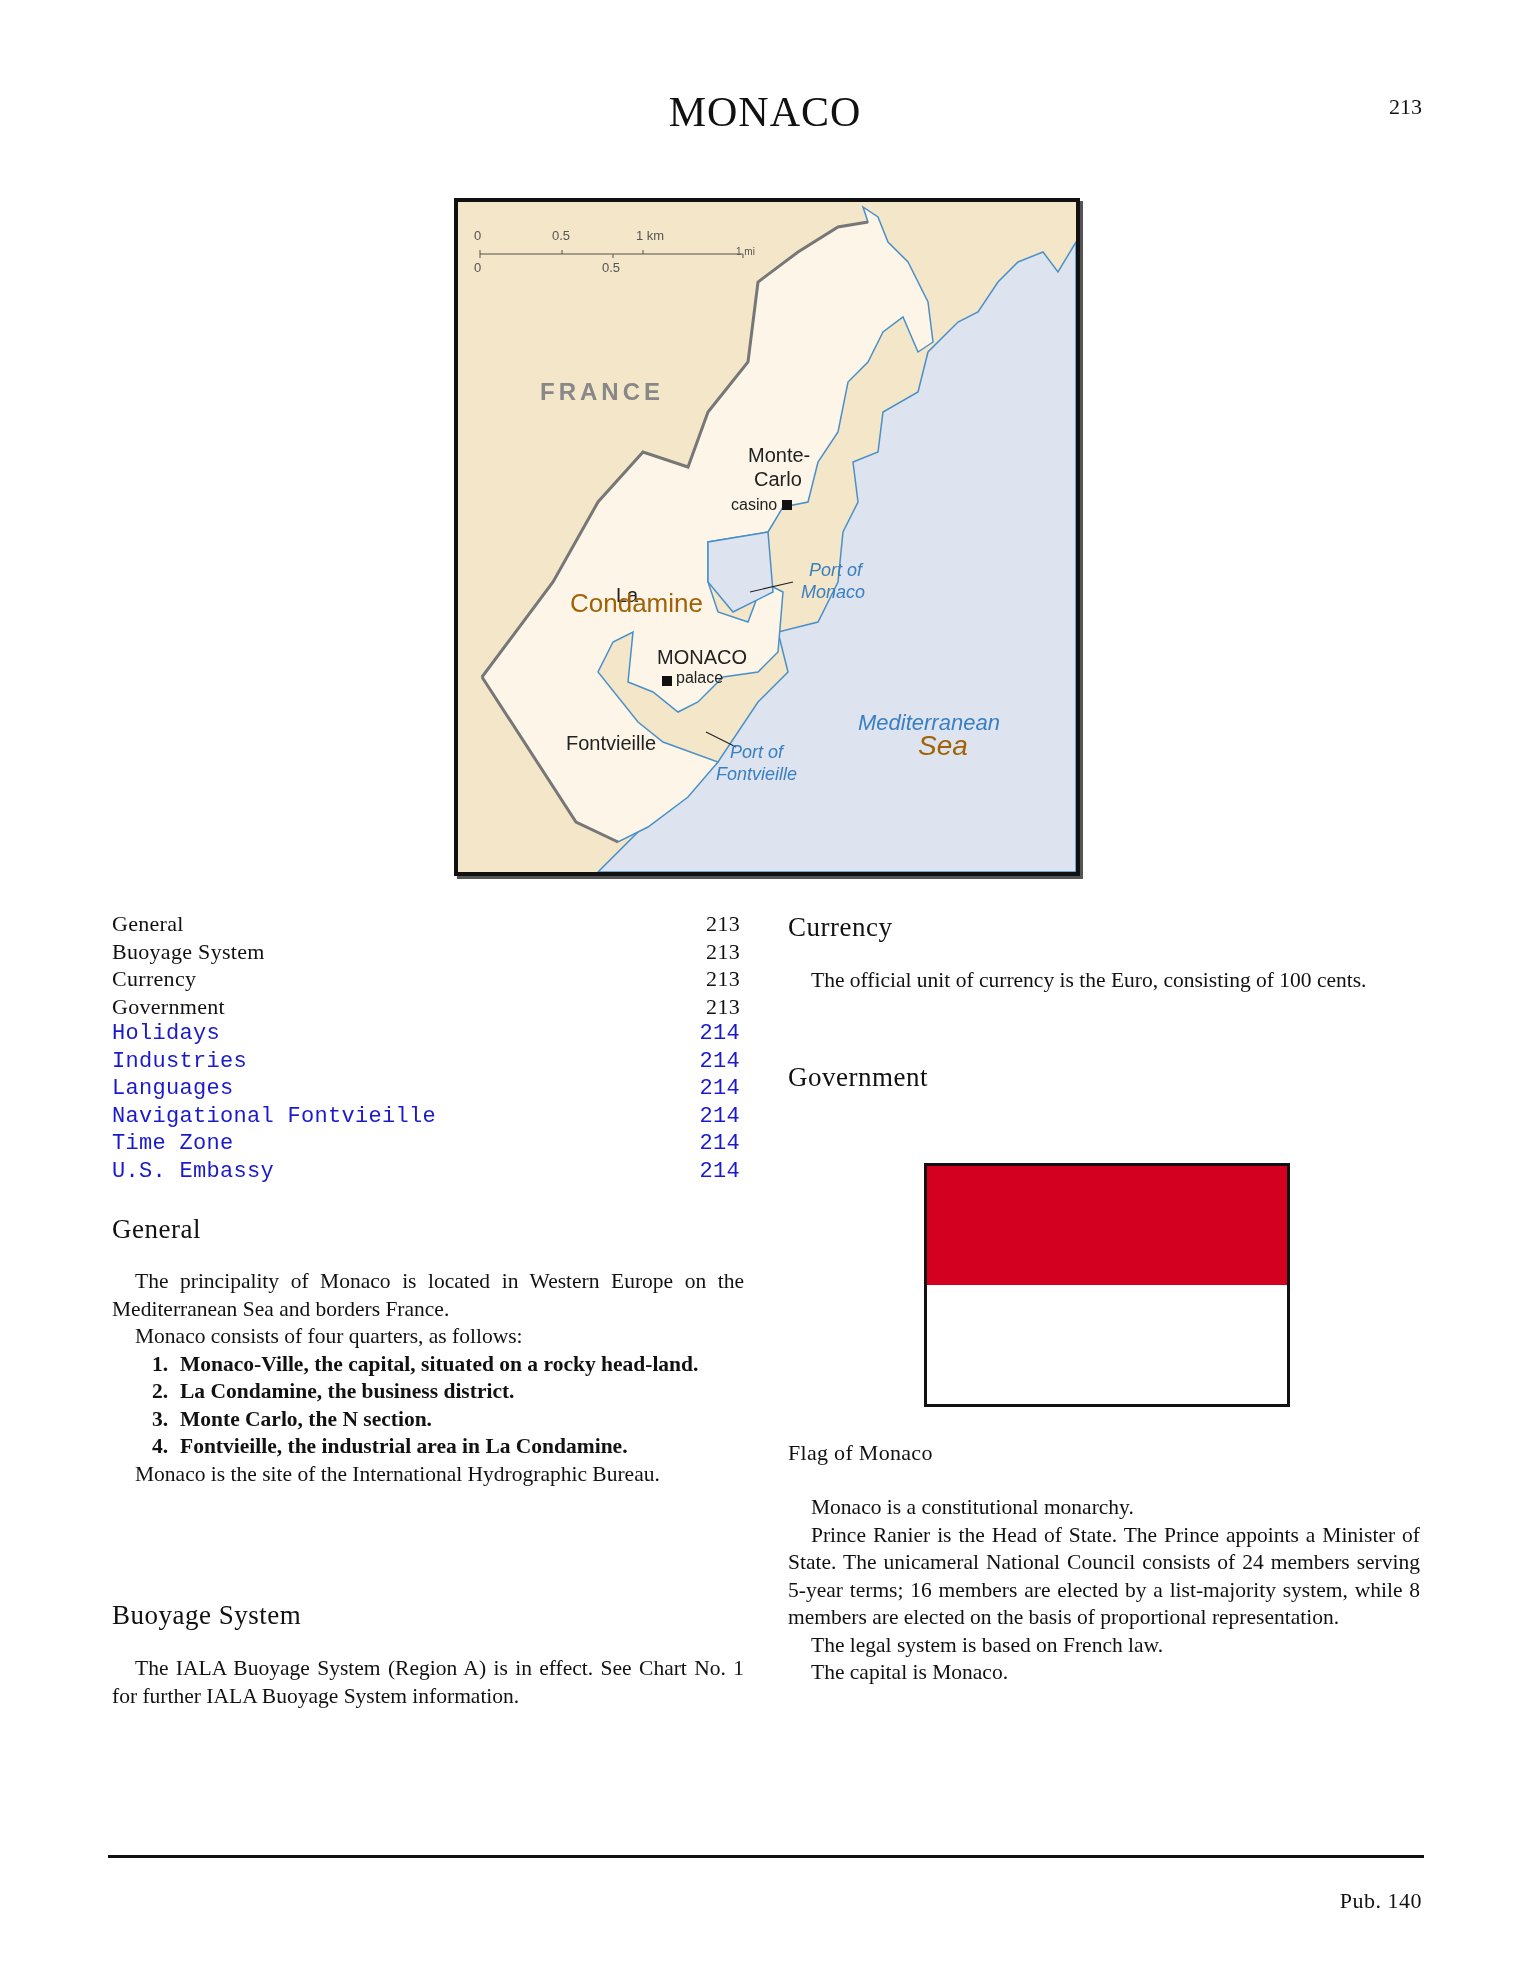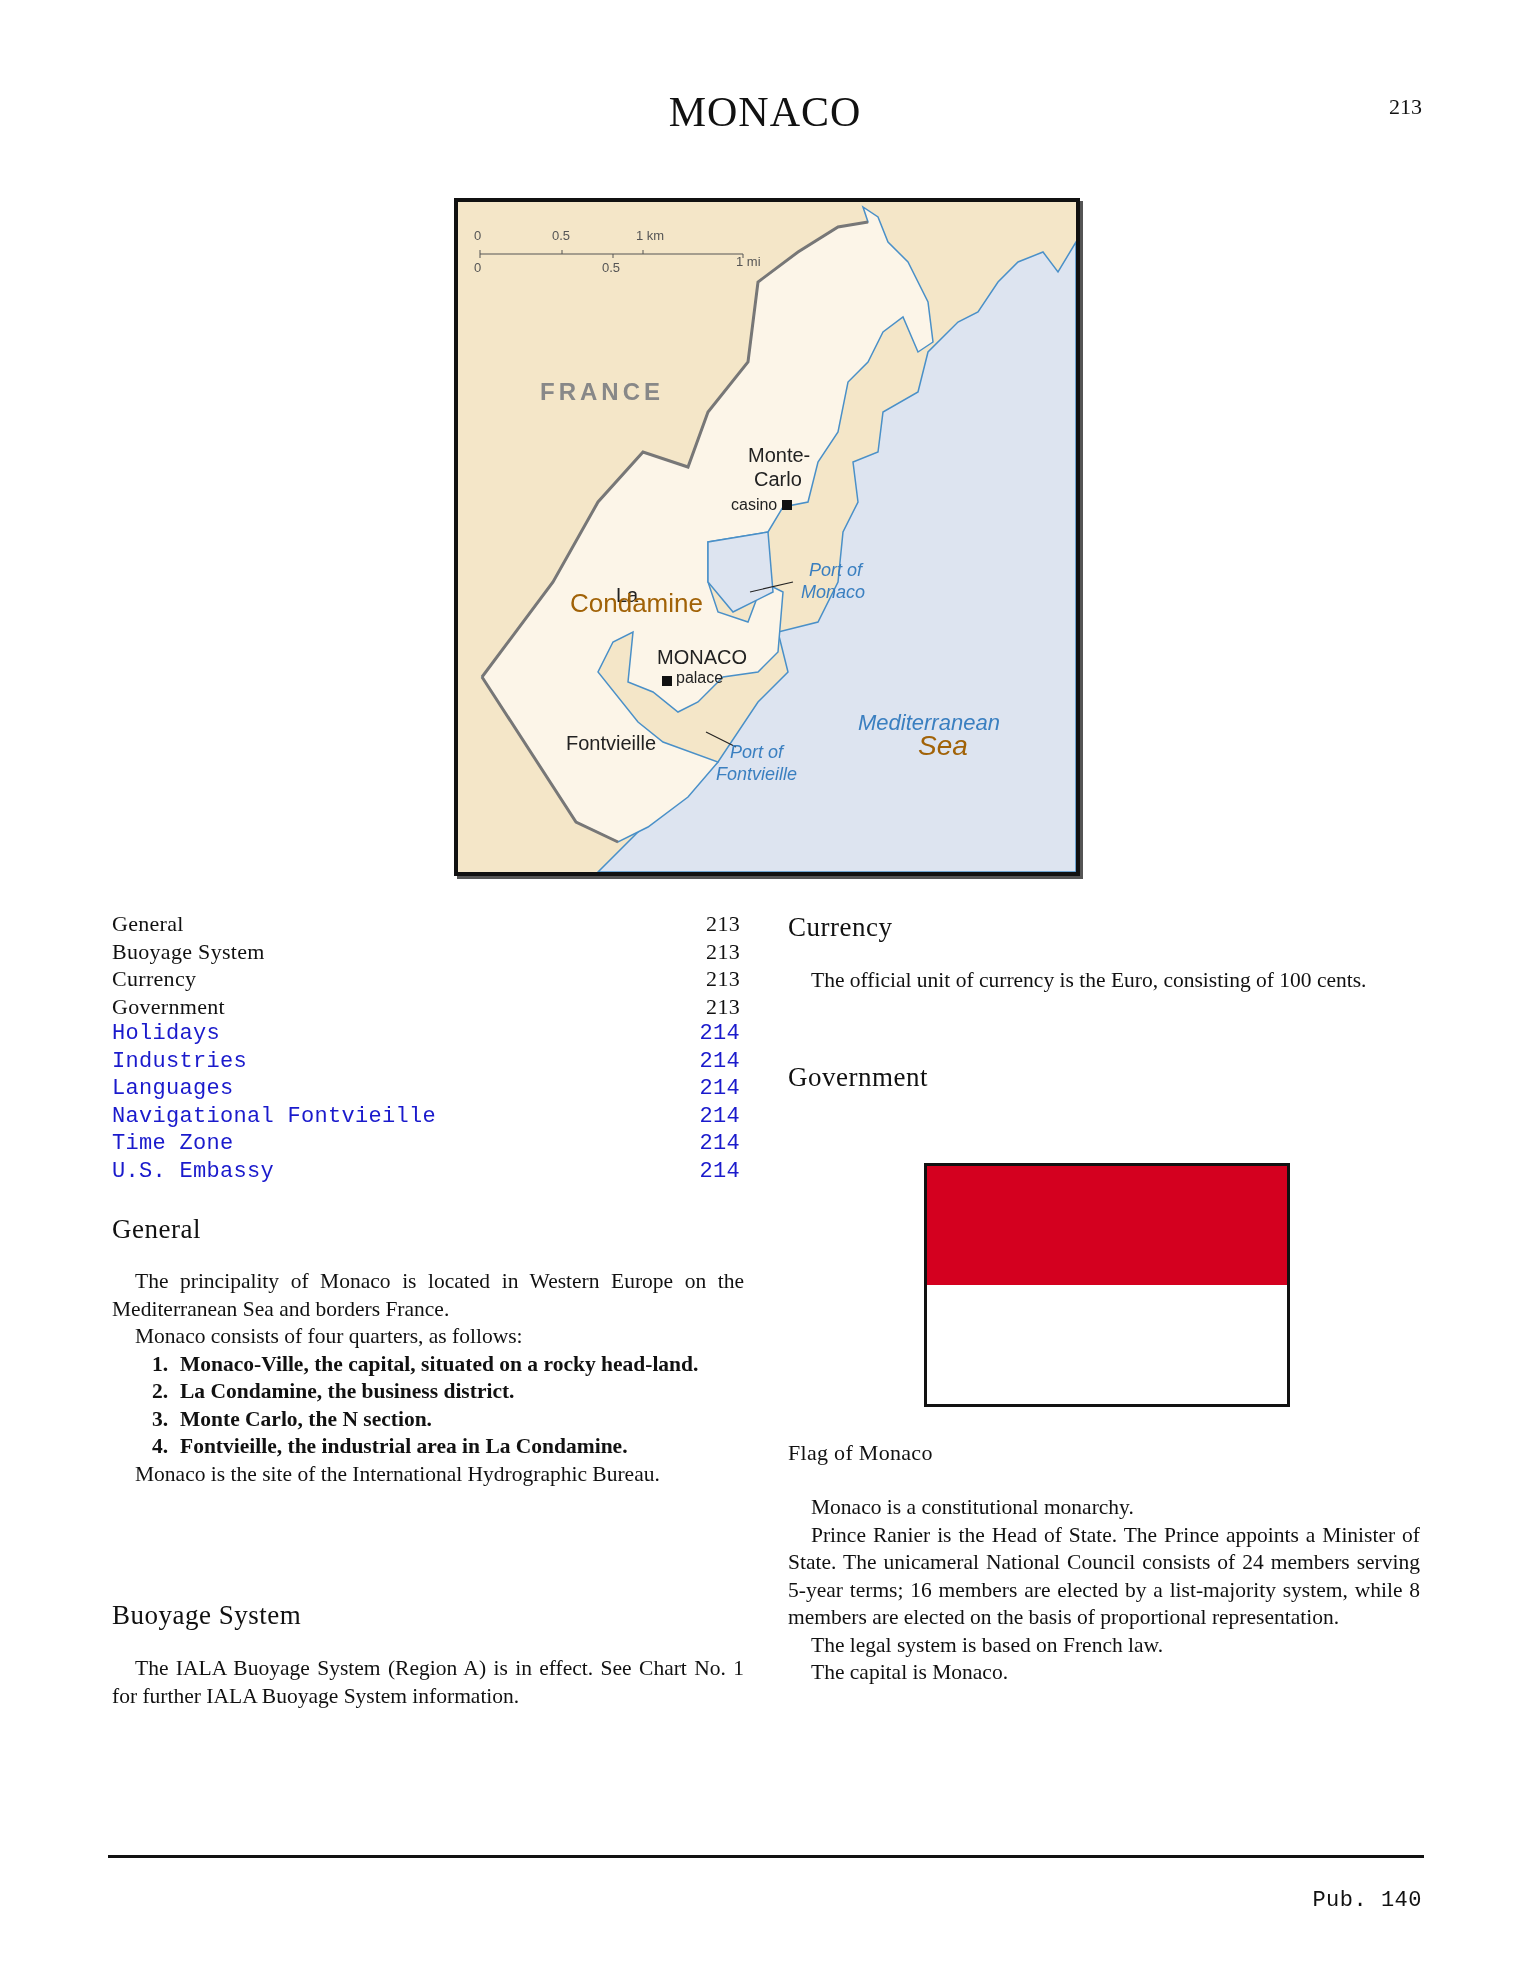--- a/index.html
+++ b/index.html
@@ -19,21 +19,21 @@
   .ind { text-indent: 23px; }
   .li { padding-left: 23px; text-indent: 0; font-weight: bold; }
   .li .n { display: inline-block; width: 33px; text-align: right; margin-right: 12px; }
   .lcol { left: 112px; width: 632px; }
   .rcol { left: 788px; width: 632px; }
   .flag { left: 924px; top: 1163px; width: 360px; height: 238px; border: 3px solid #111; }
   .flag .red { height: 50%; background: #d4001f; }
   .flag .white { height: 50%; background: #ffffff; }
   .caption { left: 788px; width: 632px; top: 1440px; font-size: 22px; letter-spacing: 0.3px; }
   .rule { left: 108px; width: 1316px; top: 1855px; height: 3px; background: #111; }
-  .footer { right: 108px; top: 1888px; font-size: 22px; letter-spacing: 0.5px; font-family: Liberation Mono, monospace; }
+  .footer { right: 108px; top: 1888px; font-size: 22px; letter-spacing: 0.5px; }
   .maplbl { font-family: "Liberation Sans", "DejaVu Sans", sans-serif; }
 </style>
 </head>
 <body>
 
 <div class="abs title">MONACO</div>
 <div class="abs pagenum">213</div>
 
 <div class="abs map">
   <svg width="618" height="670" viewBox="0 0 618 670" xmlns="http://www.w3.org/2000/svg">
@@ -57,21 +57,21 @@
       <line x1="155" y1="52" x2="155" y2="56" stroke="#555"></line>
       <line x1="285" y1="52" x2="285" y2="56" stroke="#555"></line>
     </g>
   </svg>
 
   <span class="abs maplbl" style="left:16px;top:26px;font-size:13px;color:#555">0</span>
   <span class="abs maplbl" style="left:94px;top:26px;font-size:13px;color:#555">0.5</span>
   <span class="abs maplbl" style="left:178px;top:26px;font-size:13px;color:#555">1 km</span>
   <span class="abs maplbl" style="left:16px;top:58px;font-size:13px;color:#555">0</span>
   <span class="abs maplbl" style="left:144px;top:58px;font-size:13px;color:#555">0.5</span>
-  <span class="abs maplbl" style="left:278px;top:52px;font-size:13px;color:#555">1 mi</span>
+  <span class="abs maplbl" style="left:278px;top:44px;font-size:10px;color:#555">1 mi</span>
 
   <span class="abs maplbl" style="left:82px;top:176px;font-size:24px;font-weight:bold;letter-spacing:4px;color:#888">FRANCE</span>
 
   <span class="abs maplbl" style="left:290px;top:242px;font-size:20px;color:#222">Monte-</span>
   <span class="abs maplbl" style="left:296px;top:266px;font-size:20px;color:#222">Carlo</span>
   <span class="abs maplbl" style="left:273px;top:294px;font-size:16px;color:#222">casino</span>
   <span class="abs" style="left:324px;top:298px;width:10px;height:10px;background:#111"></span>
 
   <span class="abs maplbl" style="left:158px;top:382px;font-size:20px;color:#222">La</span>
   <span class="abs maplbl" style="left:112px;top:386px;font-size:26px;color:#a16207">Condamine</span>

